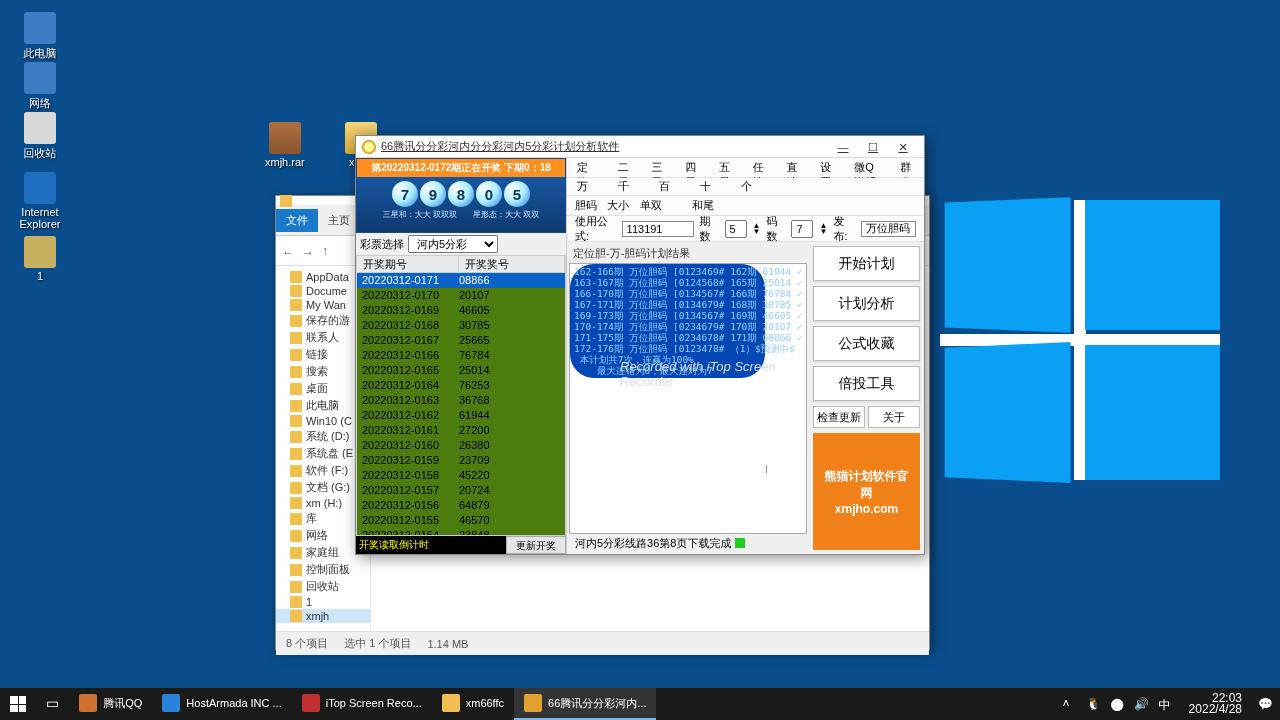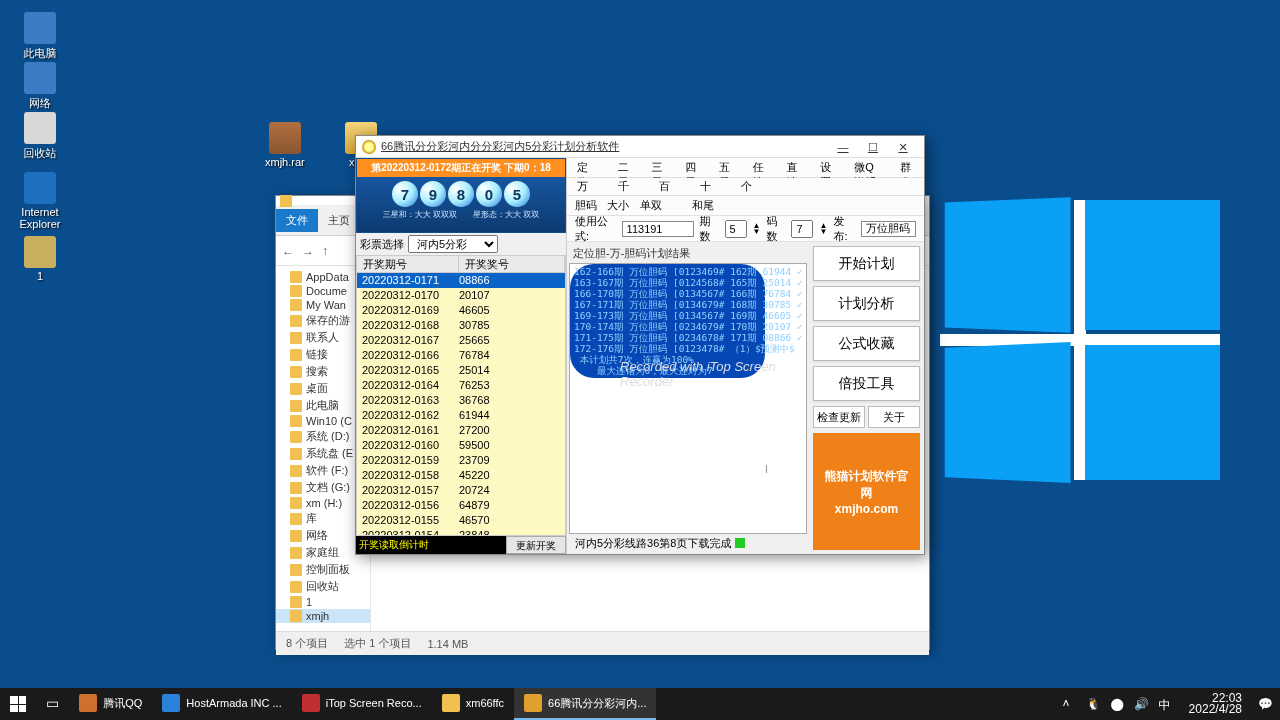--- a/index.html
+++ b/index.html
@@ -36,21 +36,21 @@
 .app-left{width:210px;display:flex;flex-direction:column;}
 .banner{height:75px;background:linear-gradient(180deg,#1a5fb0,#0d3a70);border:1px solid #134b8e;position:relative;color:#fff;font-size:9px;overflow:hidden;}
 .banner-top{background:#ff9020;padding:2px 4px;font-size:10px;text-align:center;font-weight:bold;color:#fff;}
 .balls{display:flex;gap:2px;justify-content:center;margin-top:4px;}
 .ball{width:26px;height:26px;border-radius:50%;background:radial-gradient(circle at 30% 30%,#fff,#aef 50%,#27d);display:flex;align-items:center;justify-content:center;font-size:15px;font-weight:bold;color:#0a3860;}
 .banner-bot{font-size:8px;text-align:center;margin-top:2px;color:#cde4ff;}
 .sel-row{height:22px;display:flex;align-items:center;font-size:11px;padding:2px 4px;gap:4px;background:#f0f0f0;}
 .sel-row select,.sel-row button{font-size:11px;padding:1px 4px;}
 .list-hdr{height:18px;background:#eaeaea;border:1px solid #ccc;display:flex;font-size:11px;}
 .list-hdr div{padding:1px 6px;border-right:1px solid #ccc;}
-.draw-list{flex:1;overflow:auto;background:#fef9c3;border:1px solid #ccc;border-top:none;font-size:11px;}
+.draw-list{flex:1;overflow:auto;background:#4d7c0f;border:1px solid #ccc;border-top:none;font-size:11px;}
 .draw-row{display:flex;padding:0 2px;cursor:pointer;height:15px;line-height:15px;}
 .draw-row.sel{background:#0a64c8;color:#fff;}
 .draw-row span:first-child{width:100px;padding-left:3px;}
 .draw-row span:last-child{width:50px;}
 .countdown-row{height:18px;display:flex;font-size:10px;}
 .countdown-row .cd{flex:1;background:#000;color:#ff0;padding:2px 3px;}
 .countdown-row .refresh{width:60px;background:#e5e5e5;border:1px solid #aaa;text-align:center;padding:2px;cursor:pointer;}
 .app-main{flex:1;display:flex;flex-direction:column;border-left:1px solid #ccc;}
 .menu-row{height:20px;display:flex;font-size:11px;background:#fcfcfc;border-bottom:1px solid #e0e0e0;}
 .menu-row span{padding:2px 10px;cursor:pointer;}
@@ -320,21 +320,21 @@
           <div class="draw-row">
             <span>20220312-0162</span>
             <span>61944</span>
           </div>
           <div class="draw-row">
             <span>20220312-0161</span>
             <span>27200</span>
           </div>
           <div class="draw-row">
             <span>20220312-0160</span>
-            <span>59500</span>
+            <span>26380</span>
           </div>
           <div class="draw-row">
             <span>20220312-0159</span>
             <span>23709</span>
           </div>
           <div class="draw-row">
             <span>20220312-0158</span>
             <span>45220</span>
           </div>
           <div class="draw-row">

